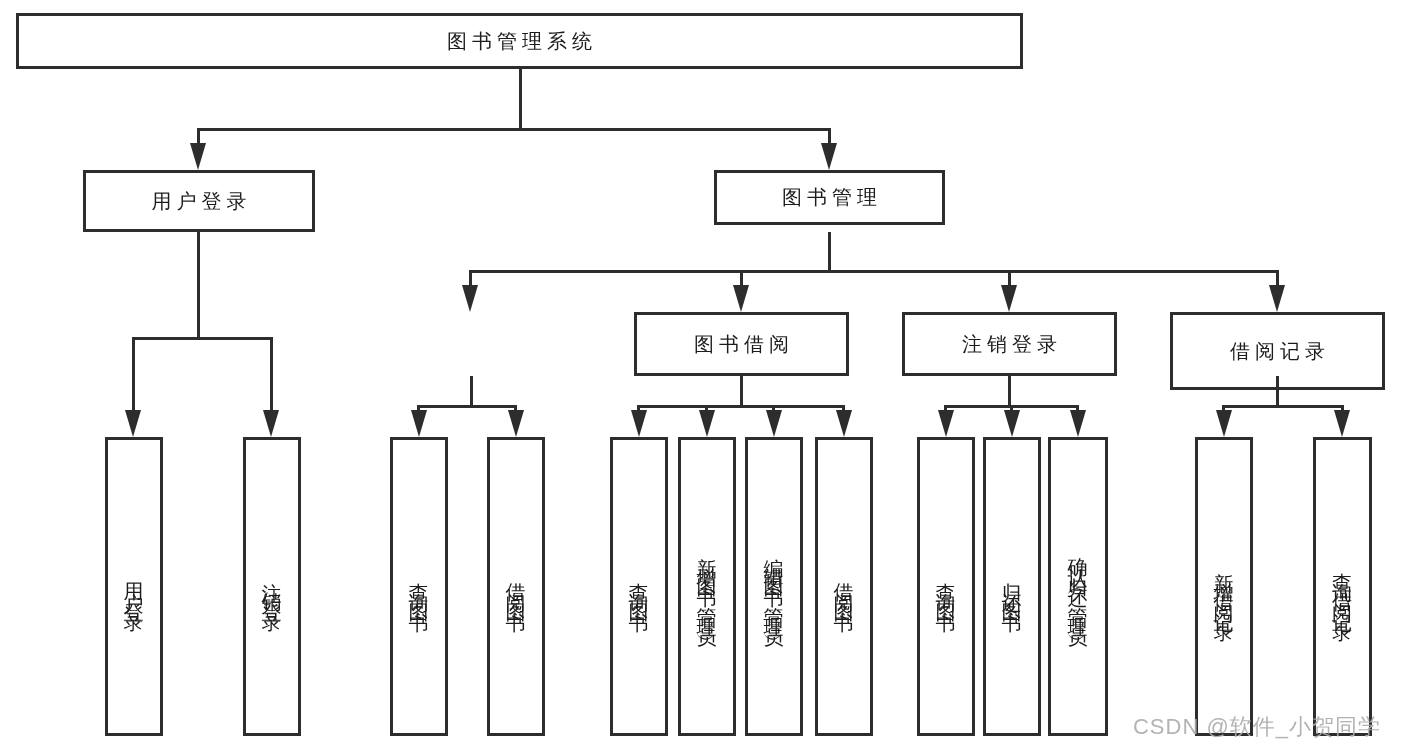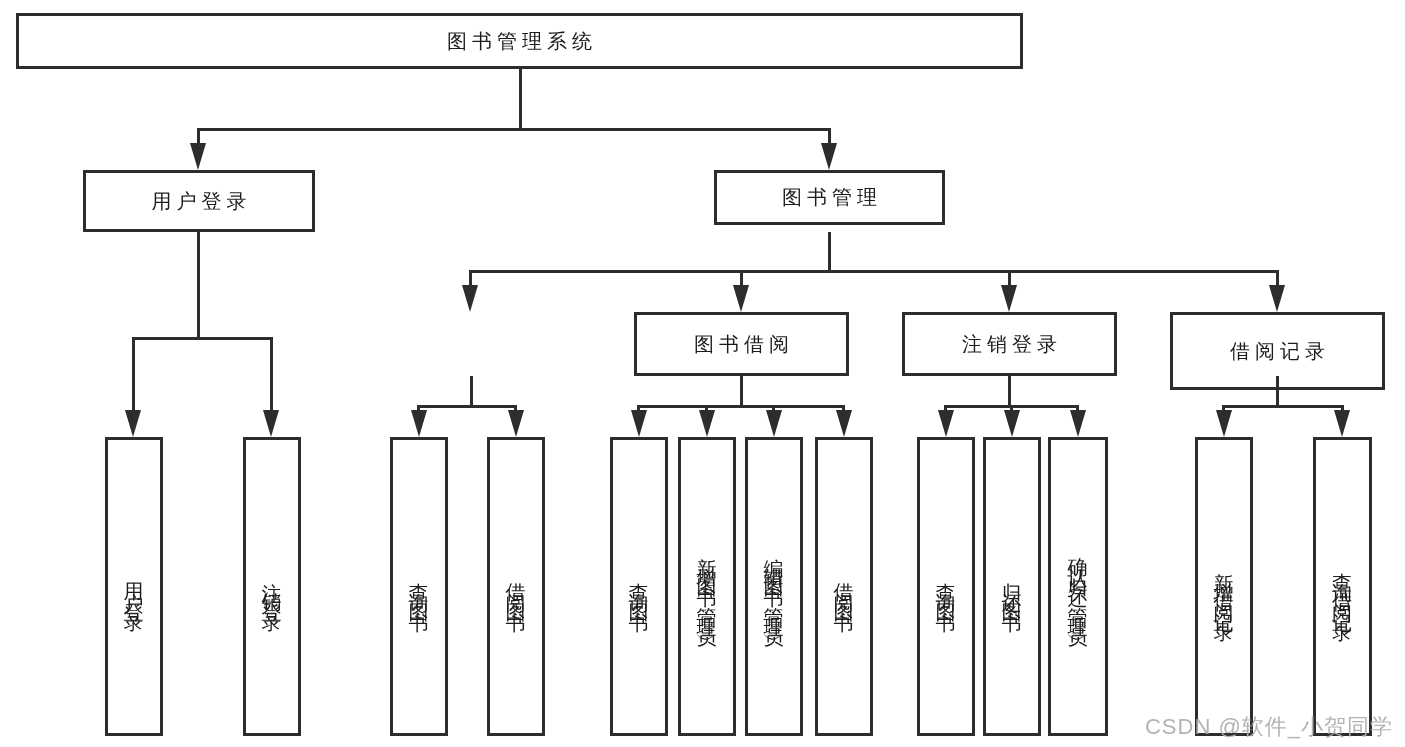--- a/index.html
+++ b/index.html
@@ -19,21 +19,21 @@
   }
   .line { position:absolute; background:#2d2d2d; }
   .vline { width:3px; }
   .hline { height:3px; }
   .arrow {
     position:absolute; width:0; height:0;
     border-left:8px solid transparent; border-right:8px solid transparent;
     border-top:27px solid #2d2d2d;
   }
   .watermark {
-    position:absolute; right:12px; bottom:5px; font-size:22px;
+    position:absolute; right:24px; bottom:5px; font-size:22px;
     color:rgba(172,172,172,0.92); letter-spacing:1px; white-space:nowrap; z-index:5;
   }
 </style>
 </head>
 <body>
 
 <div class="canvas">
 
   <div class="node hnode" style="left:16px;top:13px;width:1007px;height:56px;">
     <span class="lbl">图书管理系统</span>

